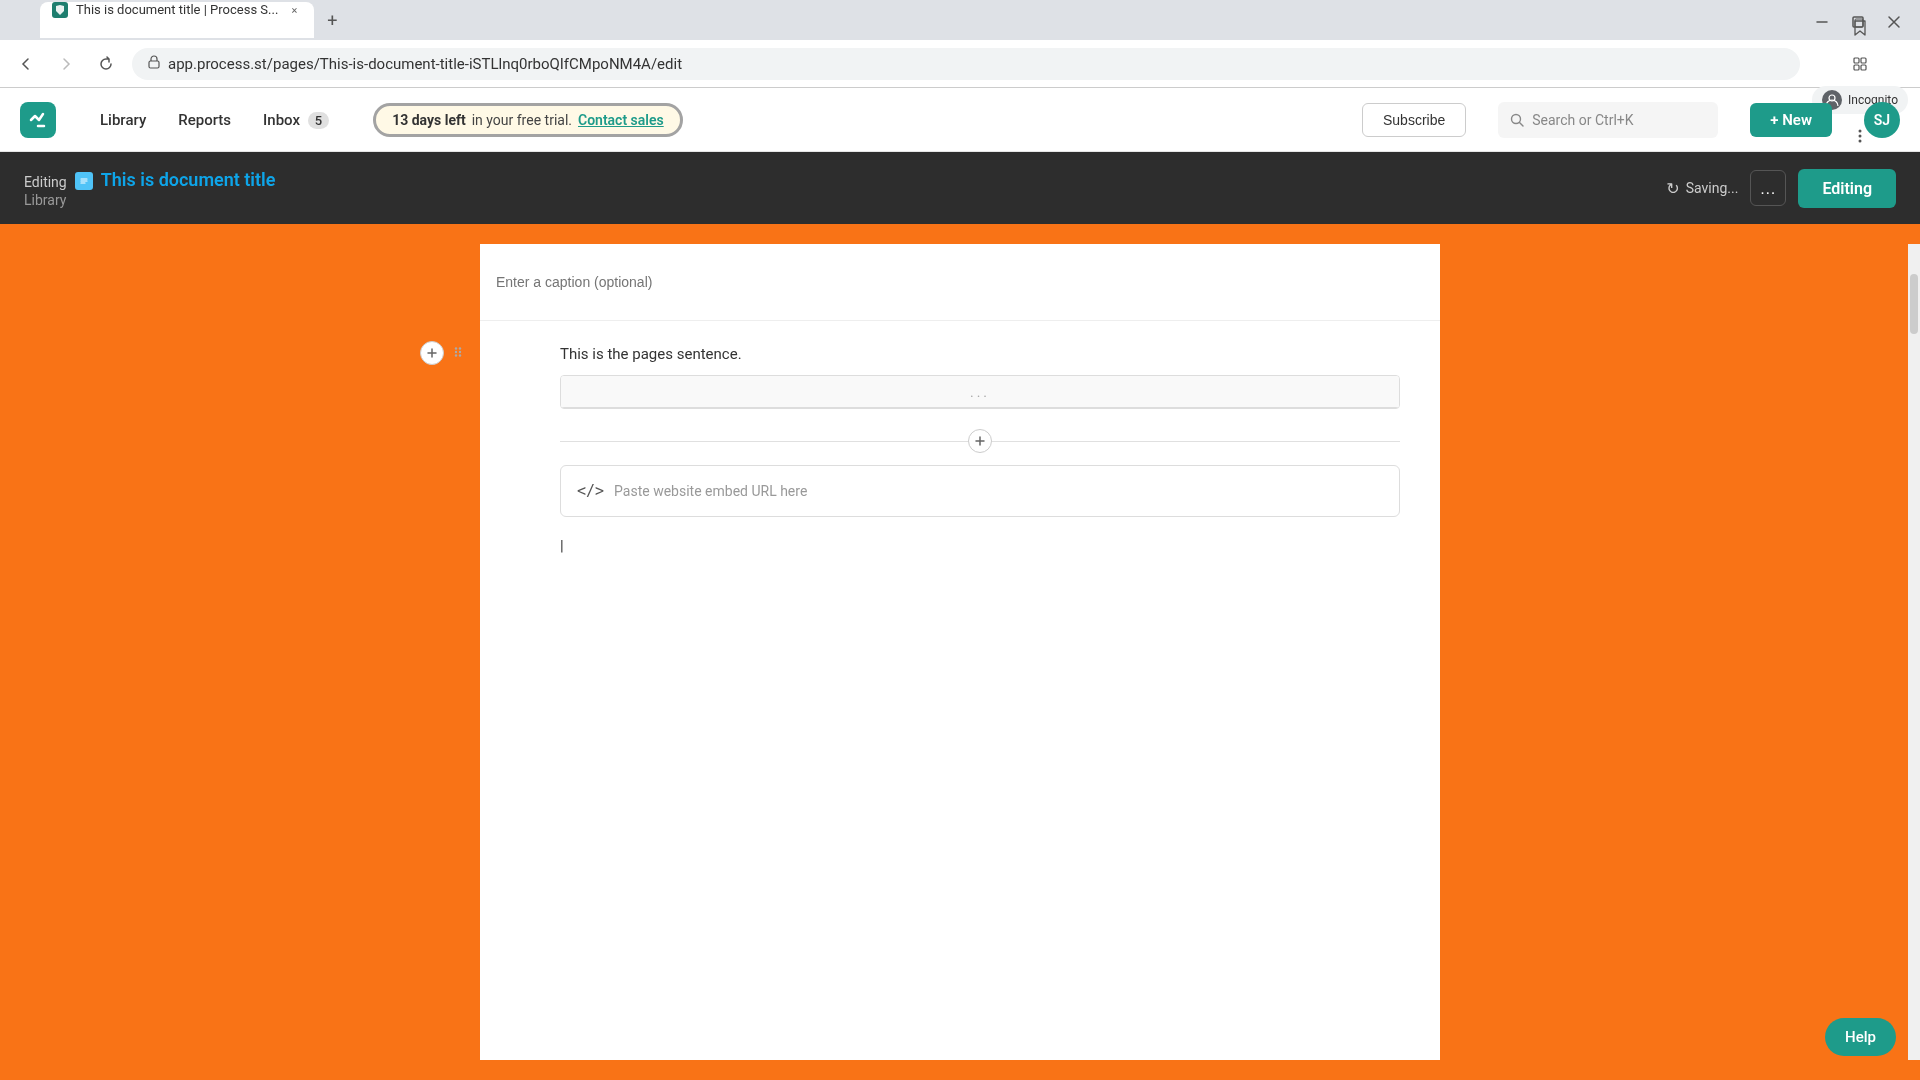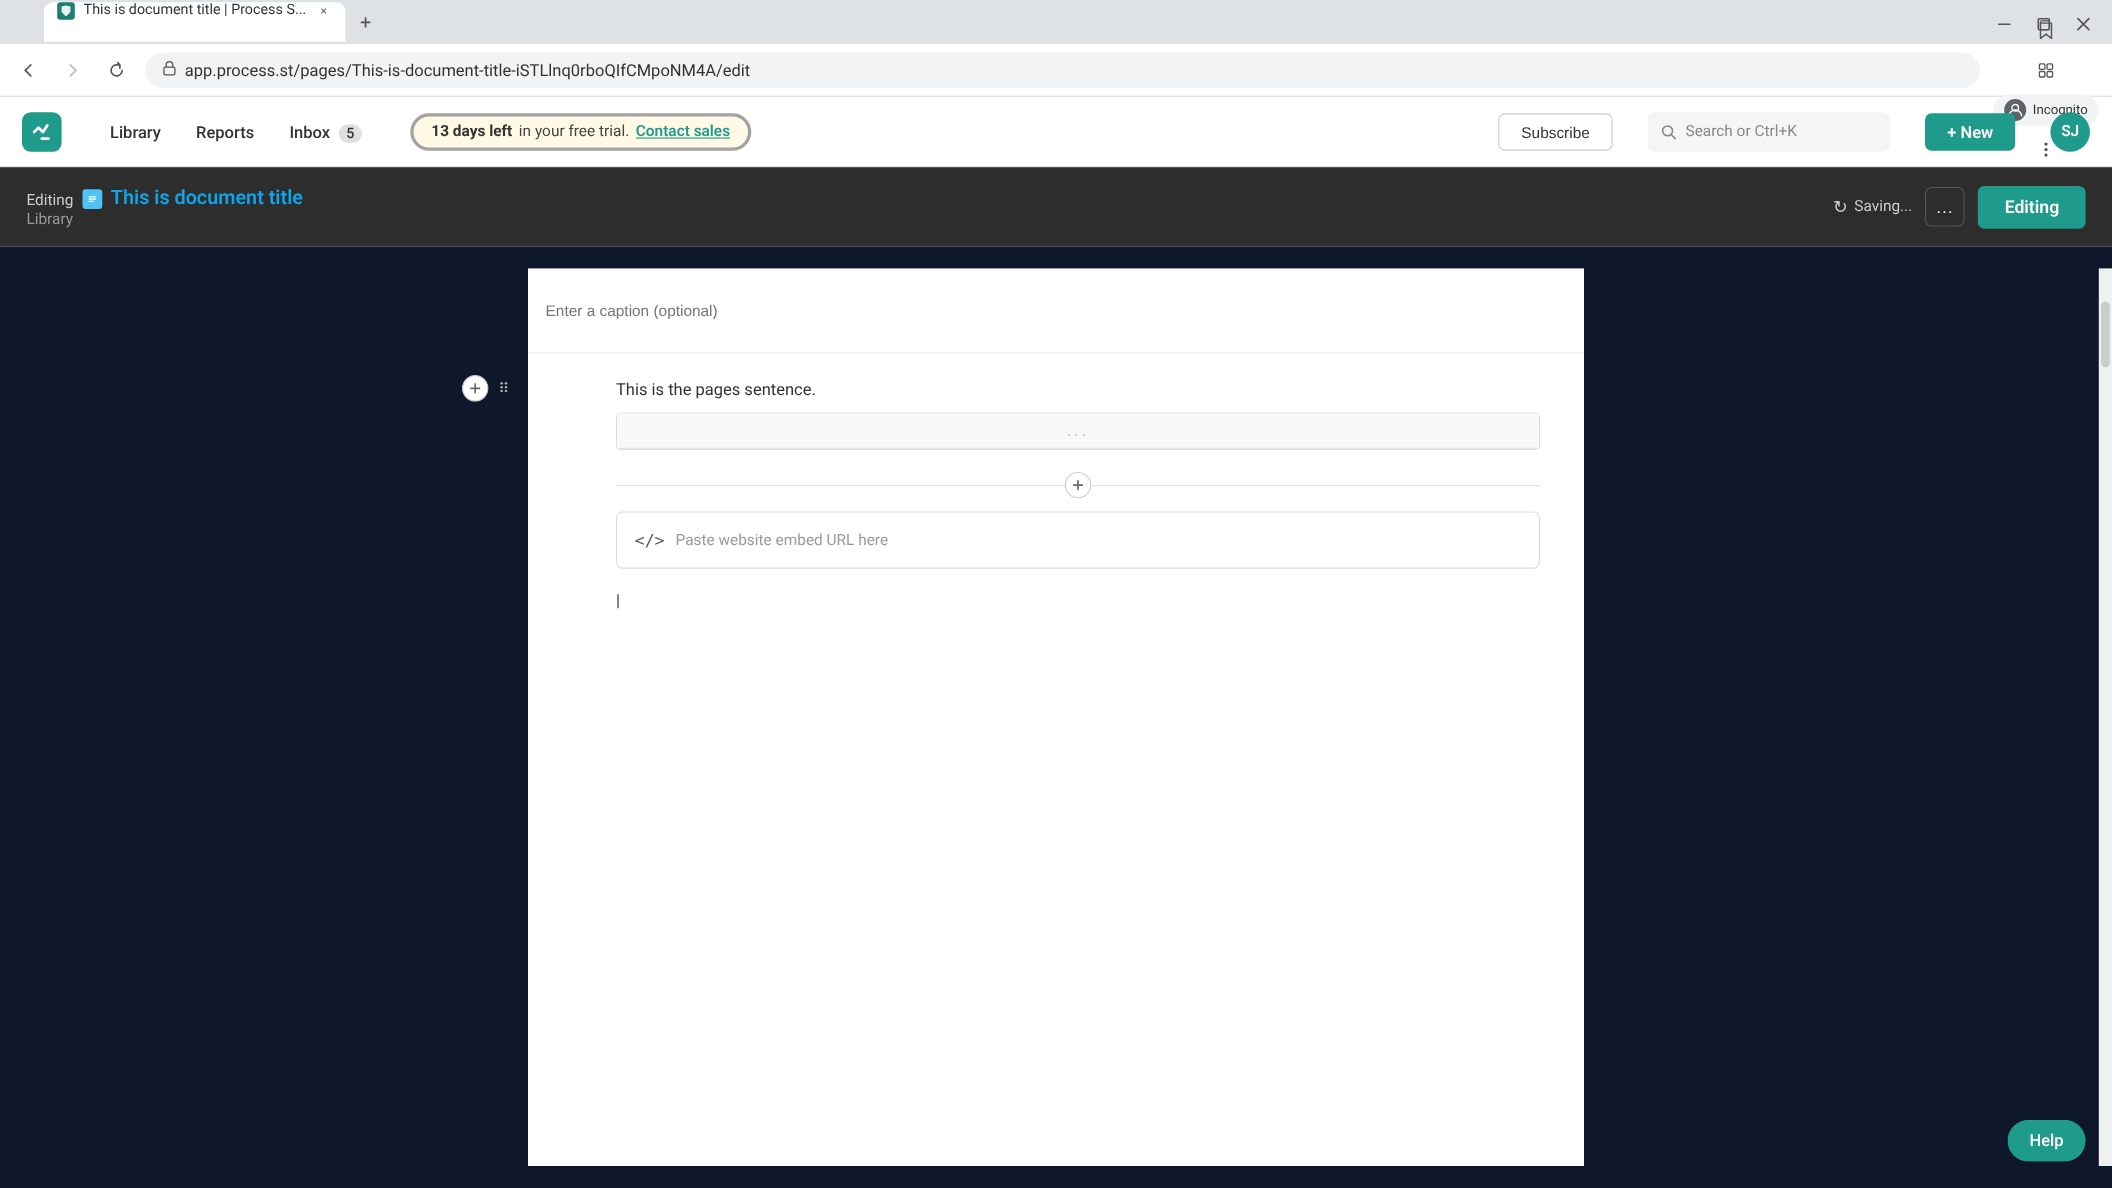--- a/index.html
+++ b/index.html
@@ -385,21 +385,21 @@
       color: white;
       border-radius: 6px;
       padding: 10px 24px;
       font-size: 16px;
       font-weight: 600;
       cursor: pointer;
     }
 
     
     .content-area {
-      background: #0f172a;
+      background: #f97316;
       min-height: calc(1080px - 40px - 48px - 64px - 72px);
       display: flex;
       justify-content: center;
       padding: 20px 0;
       overflow: hidden;
     }
 
     .editor-container {
       width: 960px;
       background: white;

